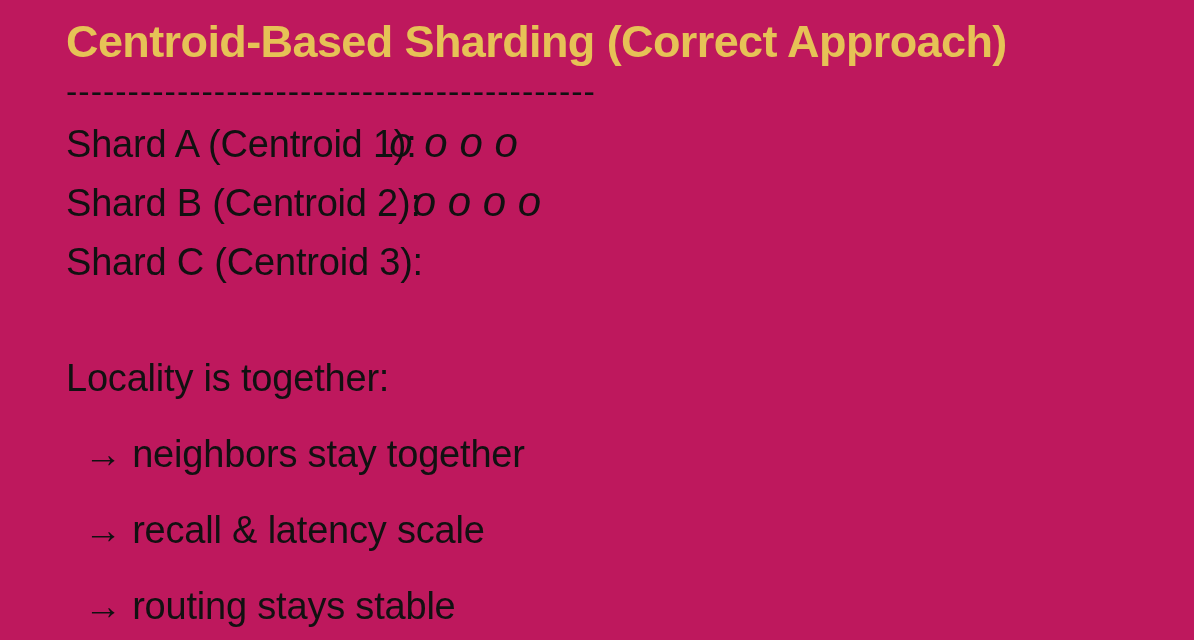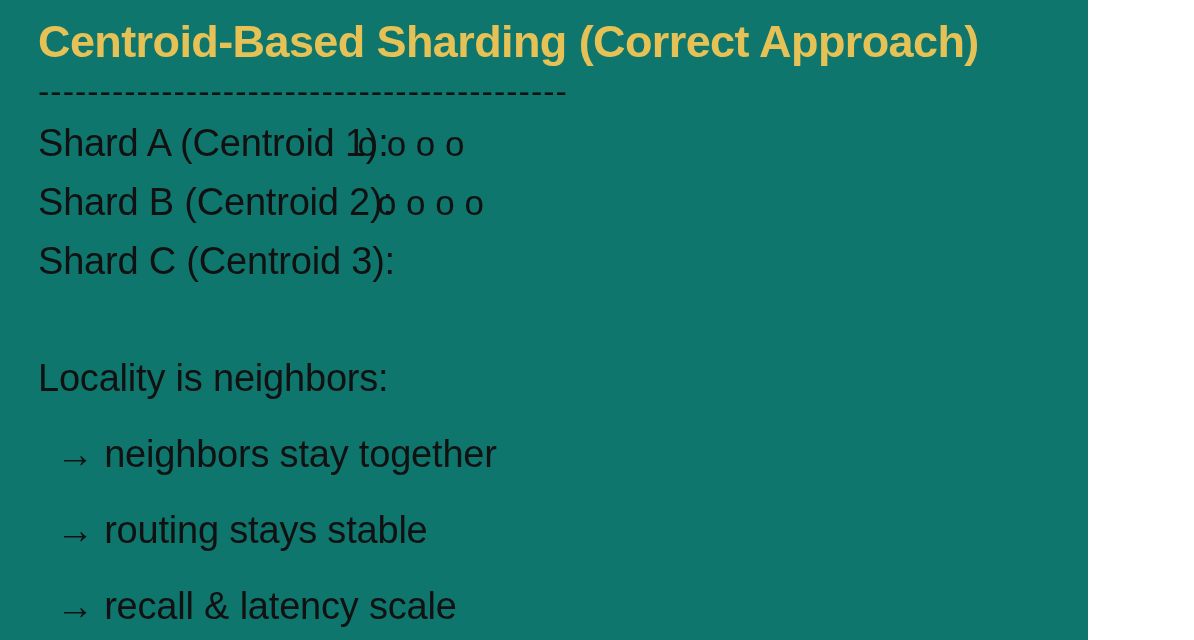--- a/index.html
+++ b/index.html
@@ -9,25 +9,25 @@
   body {
     width: 1194px;
     height: 640px;
     background: #ffffff;
     font-family: "Liberation Sans", sans-serif;
     overflow: hidden;
   }
 
   #slide {
     position: relative;
-    width: 1088px;
+    width: 1194px;
     height: 640px;
-    background: #0f766e;
+    background: #be185d;
     box-sizing: border-box;
-    padding: 0 0 0 38px;
+    padding: 0 0 0 66px;
   }
 
   
   .slide-title {
     font-size: 45px;
     font-weight: bold;
     color: #e6c256;
     letter-spacing: -0.6px;
     line-height: 60px;
     margin: 0;
@@ -77,22 +77,23 @@
 
   .shard-label {
     display: inline-block;
     width: 300px;
     white-space: pre;
   }
 
   .shard-dots {
     display: inline-block;
     white-space: pre;
-    font-size: 35px;
+    font-size: 42px;
     letter-spacing: 0px;
+    font-style: italic;
   }
 
   .spacer-line {
     height: 58px;
   }
 
   .arrow-line {
     font-size: 38px;
     line-height: 58px;
     color: #111111;
@@ -119,22 +120,22 @@
     <div class="shard-row">
       <span class="shard-label">Shard B (Centroid 2):</span><span class="shard-dots">    </span><span class="shard-dots">o o o o</span>
     </div>
 
     <div class="shard-row">
       <span class="shard-label">Shard C (Centroid 3):</span><span class="shard-dots">        </span>
     </div>
 
     <div class="spacer-line"></div>
 
-    <div class="body-line">Locality is neighbors:</div>
+    <div class="body-line">Locality is together:</div>
 
     <div class="arrow-line">→ neighbors stay together</div>
 
+    <div class="arrow-line">→ recall &amp; latency scale</div>
+
     <div class="arrow-line">→ routing stays stable</div>
-
-    <div class="arrow-line">→ recall &amp; latency scale</div>
 
   </div>
 </div>
 
 </body></html>

